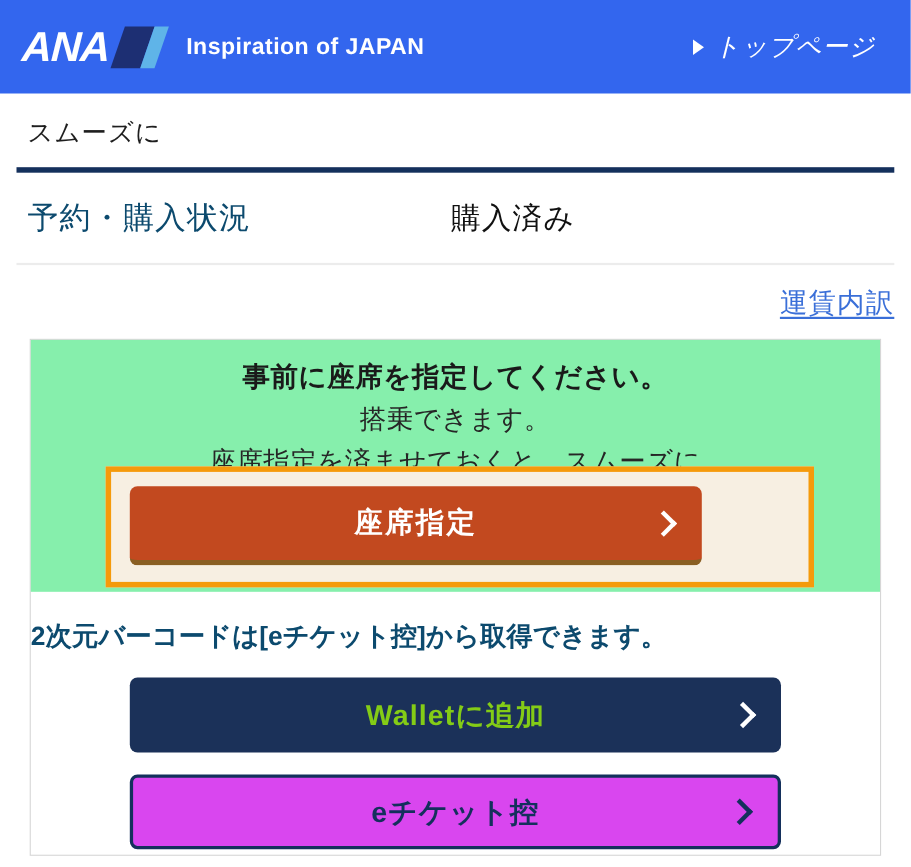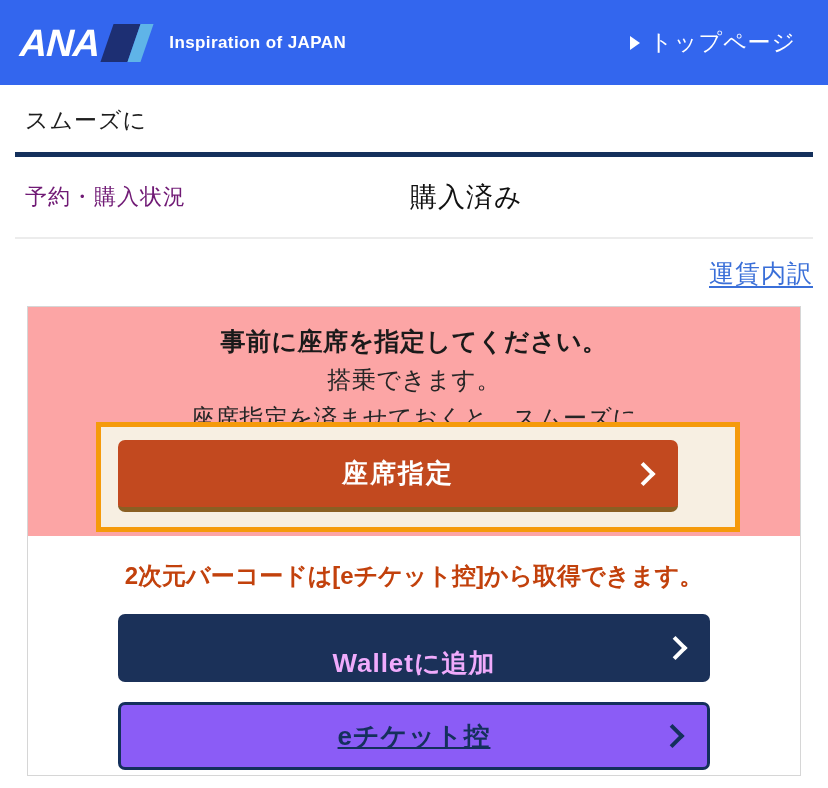--- a/index.html
+++ b/index.html
@@ -65,35 +65,36 @@
     width: 27px;
     background: #1d2f73;
   }
   .ana-mark .bar-light {
     left: 31px;
     width: 13px;
     background: #5fb4e8;
   }
   .brand-tagline {
     color: #ffffff;
-    font-size: 17px;
+    font-size: 21px;
     font-weight: bold;
     letter-spacing: 0.4px;
     white-space: nowrap;
   }
   .top-link {
     display: flex;
     align-items: center;
     gap: 9px;
     color: #ffffff;
     font-size: 23px;
     letter-spacing: 1px;
     text-decoration: none;
     white-space: nowrap;
     padding-right: 14px;
+    font-style: italic;
   }
   .tri-right {
     width: 0;
     height: 0;
     border-left: 10px solid #ffffff;
     border-top: 7px solid transparent;
     border-bottom: 7px solid transparent;
   }
 
   
@@ -111,22 +112,22 @@
     margin: 16px 15px 0 15px;
   }
 
   
   .status-row {
     display: flex;
     align-items: center;
     padding: 22px 0 22px 25px;
   }
   .status-label {
-    font-size: 22px;
-    color: #701a75;
+    font-size: 28px;
+    color: #0c4a6e;
     letter-spacing: 1px;
     width: 385px;
   }
   .status-value {
     font-size: 27px;
     font-weight: normal;
     color: #111111;
     letter-spacing: 1px;
   }
   .light-rule {
@@ -153,21 +154,21 @@
   
   .card {
     margin: 0 27px 0 27px;
     border: 1px solid #d6d6d6;
     box-sizing: border-box;
     background: #ffffff;
     height: 470px;
     position: relative;
   }
   .promo {
-    background: #fca5a5;
+    background: #86efac;
     padding: 18px 0 0 0;
     height: 229px;
     box-sizing: border-box;
     position: relative;
     overflow: hidden;
   }
   .promo-heading {
     text-align: center;
     font-size: 25px;
     font-weight: bold;
@@ -192,21 +193,21 @@
     width: 644px;
     height: 110px;
     border: 5px solid #f59a0b;
     box-sizing: border-box;
     background: #f7efe2;
   }
   .seat-btn {
     position: absolute;
     left: 90px;
     top: 133px;
-    width: 560px;
+    width: 520px;
     height: 72px;
     background: #c2491f;
     border: none;
     border-bottom: 5px solid #8a5f23;
     border-radius: 7px;
     box-sizing: border-box;
     display: flex;
     align-items: center;
     justify-content: center;
     cursor: pointer;
@@ -232,24 +233,24 @@
   .chev.navy {
     border-right-color: #14305c;
     border-top-color: #14305c;
   }
 
   
   .card-lower {
     padding: 24px 0 0 0;
   }
   .barcode-note {
-    text-align: center;
+    text-align: left;
     font-size: 24px;
     font-weight: bold;
-    color: #c2410c;
+    color: #0c4a6e;
     letter-spacing: 0;
   }
   .btn-stack {
     padding: 22px 90px 0 90px;
     display: flex;
     flex-direction: column;
     gap: 20px;
   }
   .wide-btn {
     position: relative;
@@ -259,29 +260,27 @@
     display: flex;
     align-items: center;
     justify-content: center;
     cursor: pointer;
     font-size: 26px;
     font-weight: bold;
     letter-spacing: 1px;
   }
   .wide-btn.navy {
     background: #1b3159;
-    color: #f0abfc;
+    color: #84cc16;
     border: none;
-    align-items: flex-end;
   }
   .wide-btn.outline {
-    background: #8b5cf6;
+    background: #d946ef;
     color: #14305c;
     border: 3px solid #14305c;
-    text-decoration: underline;
   }
 </style>
 </head>
 <body>
 
 <div class="header">
   <div class="brand">
     <div class="ana-logo">
       <span class="ana-word">ANA</span>
       <span class="ana-mark">

